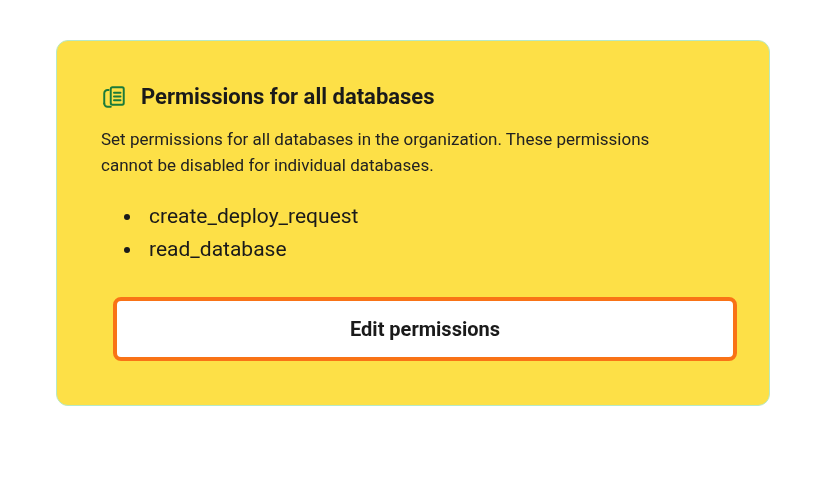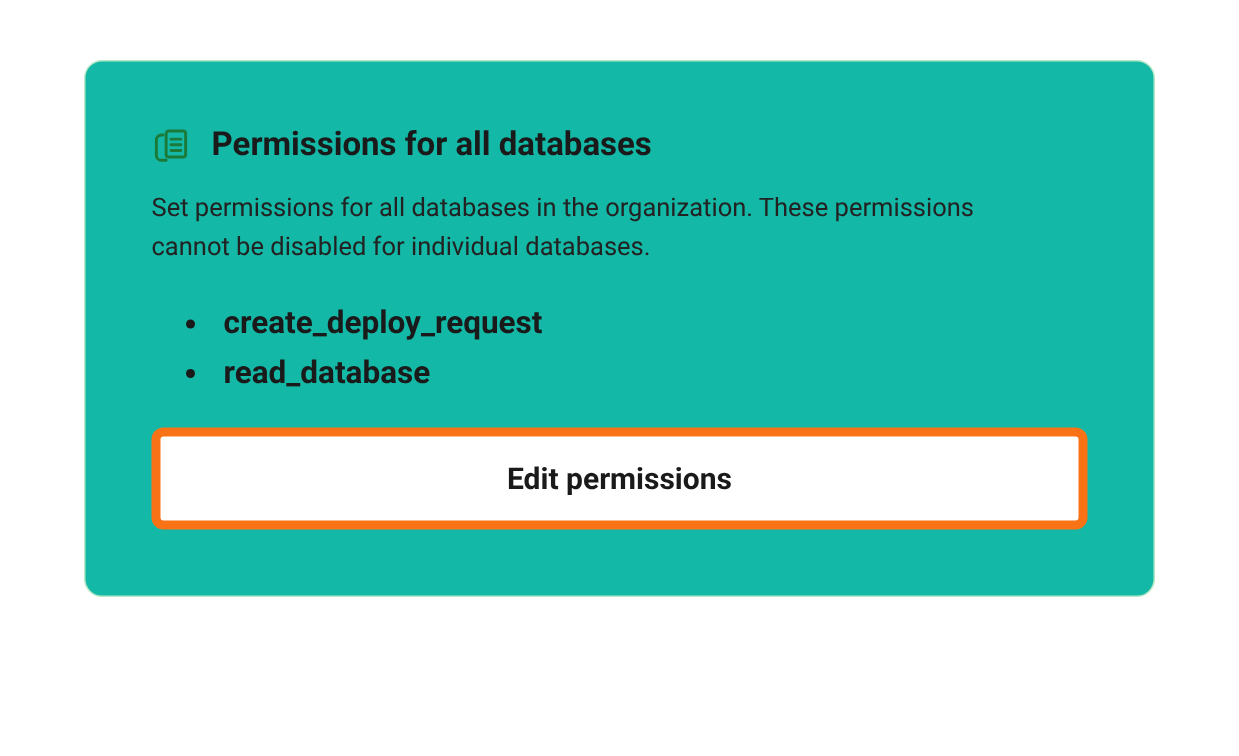--- a/index.html
+++ b/index.html
@@ -8,21 +8,21 @@
       padding: 0;
     }
     body {
       font-family: -apple-system, BlinkMacSystemFont, "Segoe UI", Roboto, Helvetica, Arial, sans-serif;
       background: #ffffff;
       width: 826px;
       height: 504px;
       padding: 40px 56px;
     }
     .card {
-      background: #14b8a6;
+      background: #fde047;
       border: 1px solid #b6e9c7;
       border-radius: 12px;
       padding: 42px 44px 44px 44px;
       width: 100%;
     }
     .card-header {
       display: flex;
       align-items: center;
       gap: 14px;
       margin-bottom: 18px;
@@ -49,46 +49,46 @@
     .card-description {
       font-size: 17px;
       line-height: 1.5;
       color: #222222;
       margin-bottom: 22px;
       max-width: 560px;
     }
     .perm-list {
       list-style: disc;
       padding-left: 42px;
-      margin-bottom: 20px;
-      font-weight: bold;
+      margin-bottom: 32px;
     }
     .perm-list li {
       font-size: 21px;
       line-height: 1.55;
       color: #1a1a1a;
     }
     .perm-list li::marker {
       color: #1a1a1a;
     }
     .perm-text {
       padding-left: 6px;
     }
     .edit-button {
       width: 100%;
       background: #ffffff;
-      border: 6px solid #f97316;
+      border: 4px solid #f97316;
       border-radius: 8px;
       padding: 16px;
       font-size: 20px;
       font-weight: 700;
       color: #1a1a1a;
       cursor: pointer;
       text-align: center;
       font-family: inherit;
+      margin-left: 12px;
     }
   </style>
 </head>
 <body>
 
 <div class="card">
   <div class="card-header">
     <span class="icon-wrap">
       <svg viewBox="0 0 24 24">
         <path d="M3 19 V9.5 a3 3 0 0 1 3 -3 h1"></path>

